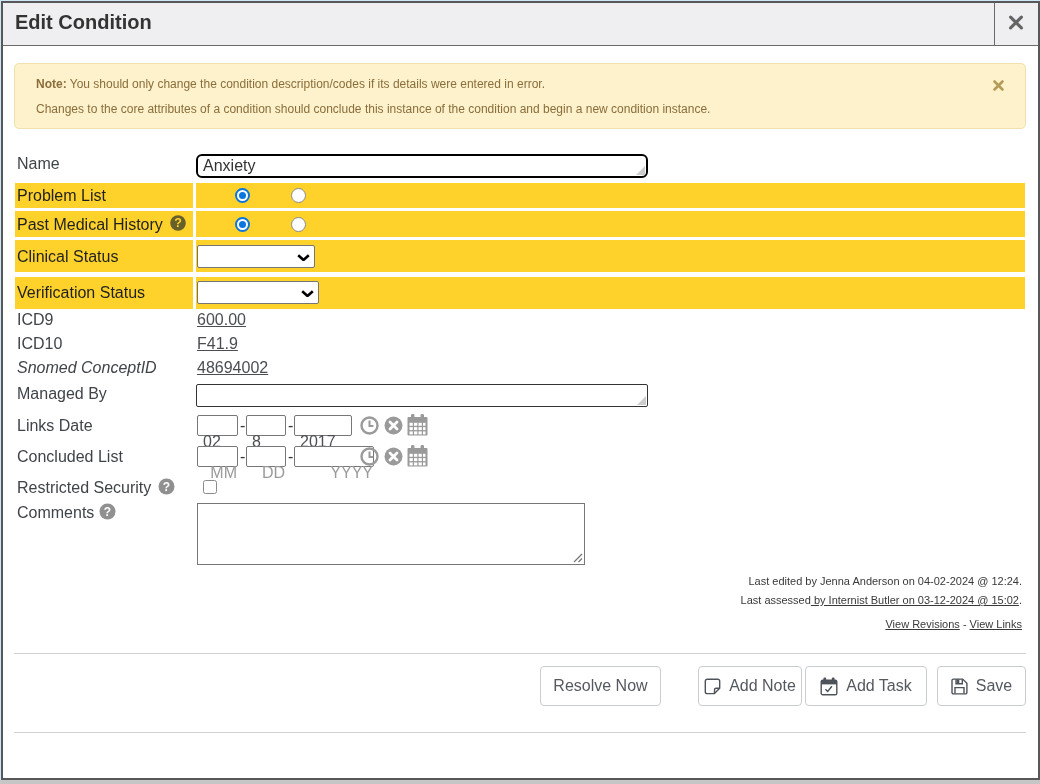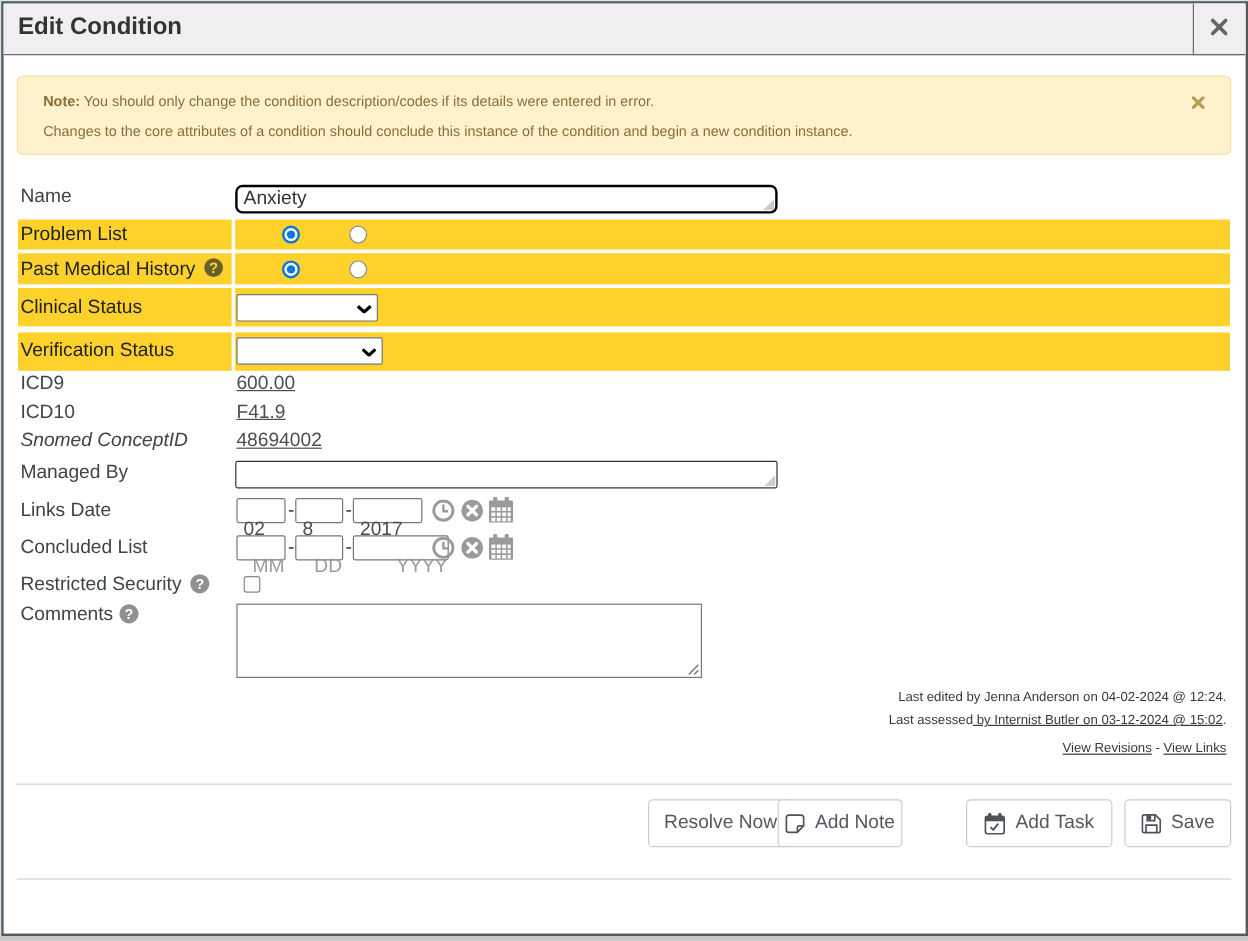--- a/index.html
+++ b/index.html
@@ -226,21 +226,21 @@
 
 
 <div class="abs cline" style="top:575px;">Last edited by Jenna Anderson on 04-02-2024 @ 12:24.</div>
 <div class="abs cline" style="top:594px;">Last assessed<a> by Internist Butler on 03-12-2024 @ 15:02</a>.</div>
 <div class="abs cline" style="top:618px;"><a>View Revisions</a> - <a>View Links</a></div>
 
 <div class="abs hr" style="top:653px;"></div>
 
 
 <div class="btn" style="left:540px; top:666px; width:121px;">Resolve Now</div>
-<div class="btn" style="left:648px; top:666px; width:104px;justify-content:center;">
+<div class="btn" style="left:698px; top:666px; width:104px;justify-content:center;">
   <svg width="17" height="17" viewBox="0 0 17 17">
       <path d="M3.2 1.3 h10.6 a1.9 1.9 0 0 1 1.9 1.9 v7.1 l-5.3 5.3 h-7.2 a1.9 1.9 0 0 1 -1.9 -1.9 v-10.5 a1.9 1.9 0 0 1 1.9 -1.9 z" fill="none" stroke="#4e535a" stroke-width="1.4"></path>
       <path d="M15.6 10.2 h-3.6 a1.5 1.5 0 0 0 -1.5 1.5 v3.6" fill="none" stroke="#4e535a" stroke-width="1.4"></path>
     </svg>
   Add Note</div>
 <div class="btn" style="left:805px; top:666px; width:122px;">
   <svg width="18" height="19" viewBox="0 0 18 19">
    <rect x="3.4" y="0.6" width="2.8" height="4.6" rx="1.2" fill="#4e535a"></rect>
       <rect x="11.8" y="0.6" width="2.8" height="4.6" rx="1.2" fill="#4e535a"></rect>
    <rect x="1.2" y="3.2" width="15.6" height="14.6" rx="1.6" fill="none" stroke="#4e535a" stroke-width="1.4"></rect>

